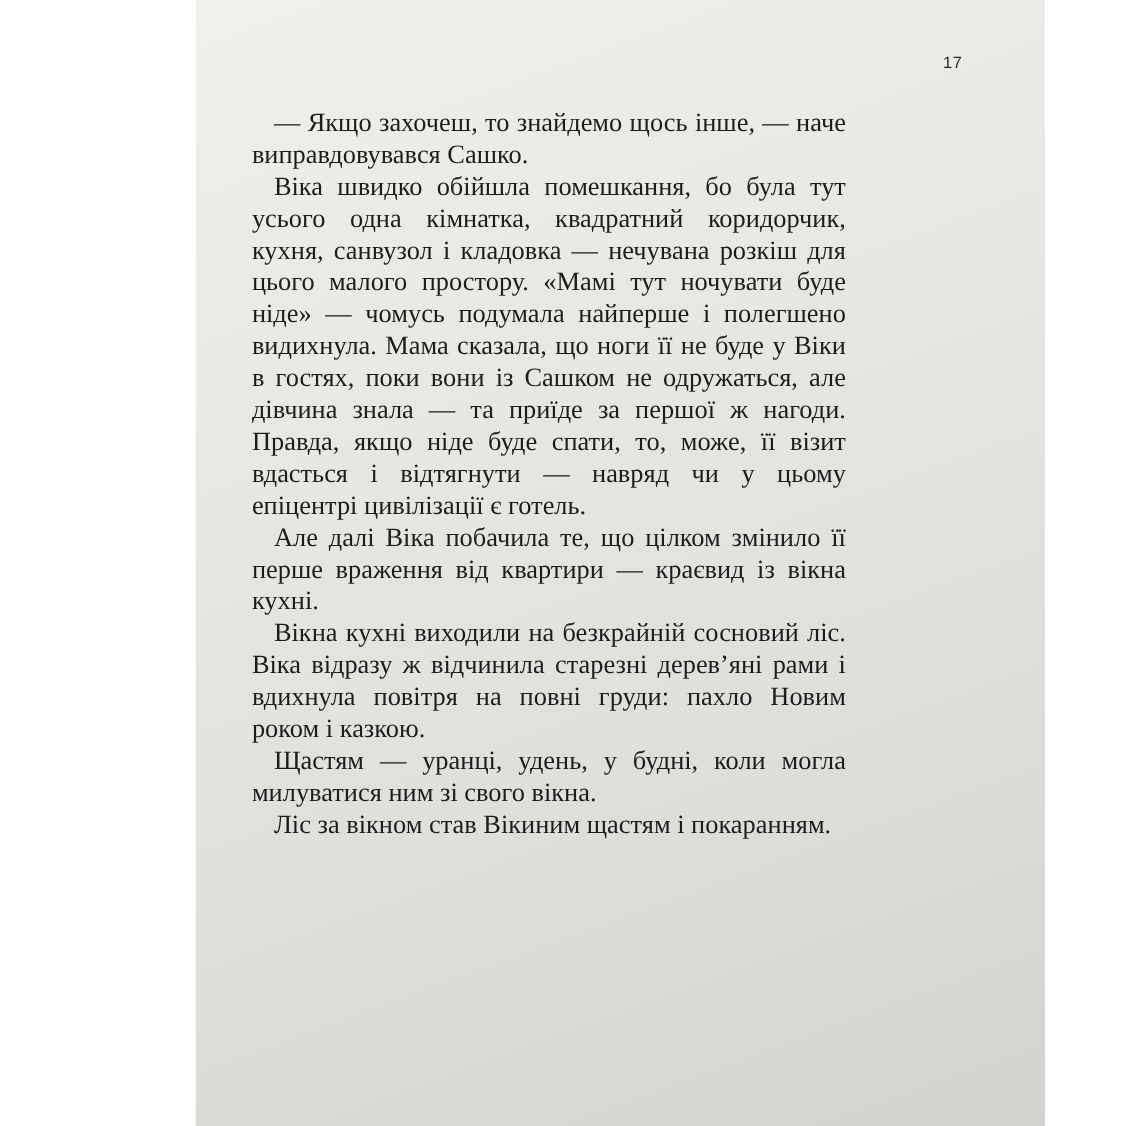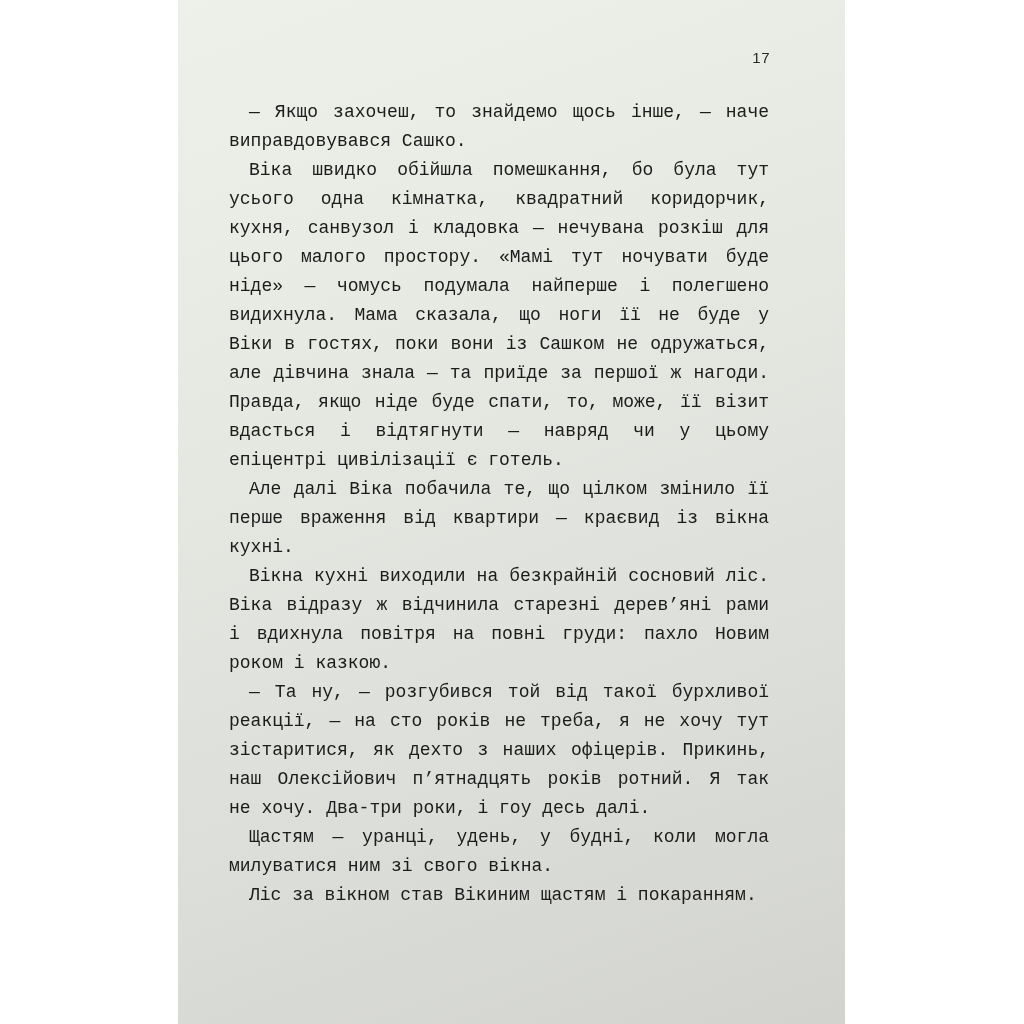--- a/index.html
+++ b/index.html
@@ -7,41 +7,41 @@
       padding: 0;
       width: 1024px;
       height: 1024px;
       background: #ffffff;
       overflow: hidden;
     }
     .page {
       position: absolute;
       left: 178px;
       top: 0;
-      width: 667px;
+      width: 772px;
       height: 1024px;
       background: linear-gradient(160deg, #eef0ea 0%, #e6e8e2 35%, #dcdeda 70%, #d2d3cf 100%);
       box-sizing: border-box;
     }
     .page-number {
       position: absolute;
       top: 49px;
       right: 75px;
       font-family: "Liberation Sans", sans-serif;
       font-size: 15px;
       color: #2a2a2a;
       letter-spacing: 0.5px;
     }
     .text-block {
       position: absolute;
       left: 51px;
       top: 98px;
       width: 540px;
-      font-family: Liberation Mono, monospace;
-      font-size: 18px;
+      font-family: Liberation Serif, serif;
+      font-size: 24px;
       line-height: 29px;
       color: #1c1c1c;
       text-align: justify;
     }
     .text-block p {
       margin: 0;
       padding: 0;
       text-indent: 20px;
       text-align: justify;
       text-align-last: left;
@@ -50,17 +50,16 @@
 </head>
 <body>
 
 <div class="page">
   <div class="page-number">17</div>
   <div class="text-block">
     <p>— Якщо захочеш, то знайдемо щось інше, — наче виправдовувався Сашко.</p>
     <p>Віка швидко обійшла помешкання, бо була тут усього одна кімнатка, квадратний коридорчик, кухня, санвузол і кладовка — нечувана розкіш для цього малого простору. «Мамі тут ночувати буде ніде» — чомусь подумала найперше і полегшено видихнула. Мама сказала, що ноги її не буде у Віки в гостях, поки вони із Сашком не одружаться, але дівчина знала — та приїде за першої ж нагоди. Правда, якщо ніде буде спати, то, може, її візит вдасться і відтягнути — навряд чи у цьому епіцентрі цивілізації є готель.</p>
     <p>Але далі Віка побачила те, що цілком змінило її перше враження від квартири — краєвид із вікна кухні.</p>
     <p>Вікна кухні виходили на безкрайній сосновий ліс. Віка відразу ж відчинила старезні дерев’яні рами і вдихнула повітря на повні груди: пахло Новим роком і казкою.</p>
-    <p>— Та ну, — розгубився той від такої бурхливої реакції, — на сто років не треба, я не хочу тут зістаритися, як дехто з наших офіцерів. Прикинь, наш Олексійович п’ятнадцять років ротний. Я так не хочу. Два-три роки, і гоу десь далі.</p>
     <p>Щастям — уранці, удень, у будні, коли могла милуватися ним зі свого вікна.</p>
     <p>Ліс за вікном став Вікиним щастям і покаранням.</p>
   </div>
 </div>
 
 </body></html>

